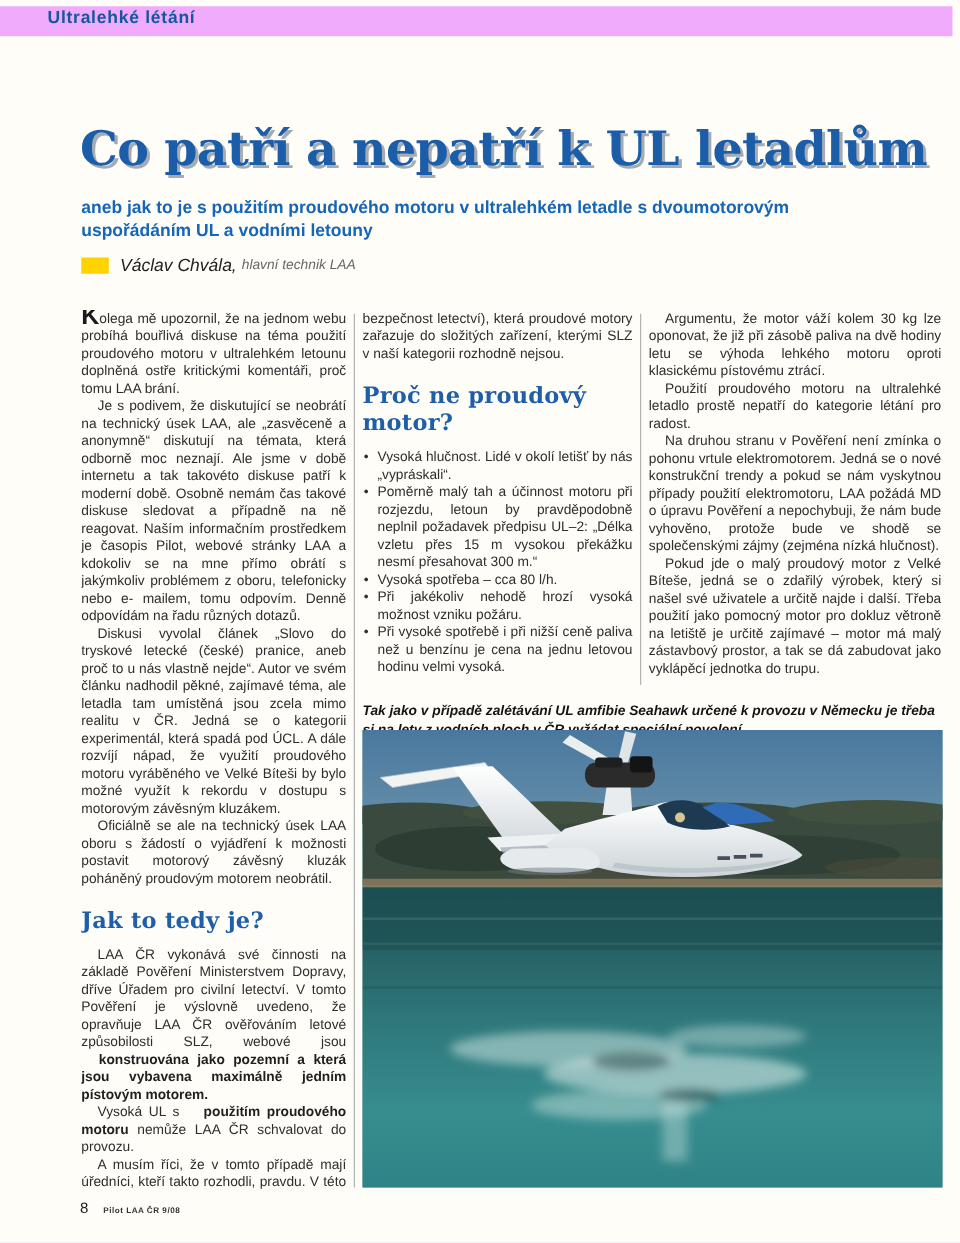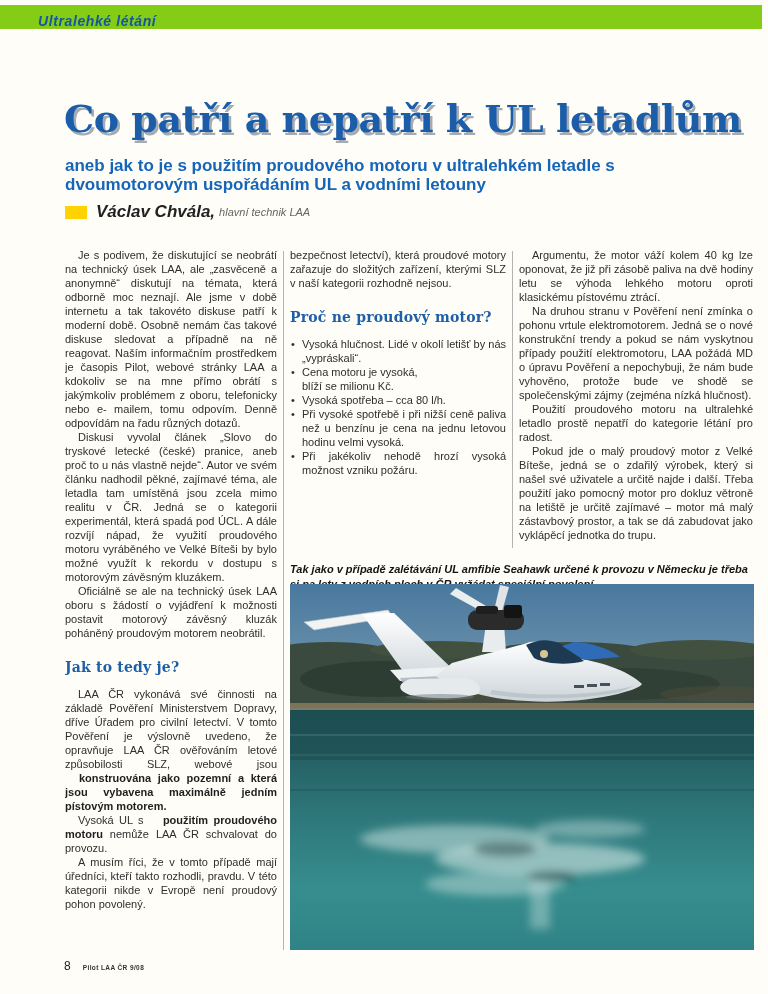--- a/index.html
+++ b/index.html
@@ -7,71 +7,71 @@
     position:relative;
     width:768px;height:994px;
     background:#fffdf8;
     overflow:hidden;
     font-family:"Liberation Sans",sans-serif;
     color:#2e2e2e;
   }
   
   .kicker-band{
     position:absolute;left:0;top:5px;width:762px;height:24px;
-    background:#84cc16;
-    display:flex;align-items:flex-end;font-style:italic;
+    background:#f0abfc;
+    display:flex;align-items:flex-start;
   }
   .kicker-label{
     margin-left:38px;
     font-size:14px;font-weight:bold;letter-spacing:.6px;
     color:#1456a0;
   }
   
   .article-title{
     position:absolute;left:64px;top:98px;width:695px;
     margin:0;
     font-family:"DejaVu Serif","Liberation Serif",serif;
     font-size:38px;line-height:42px;font-weight:bold;
     color:#1b5da8;
     text-shadow:2.5px 2.5px 0 rgba(125,135,150,.7);
     letter-spacing:-.5px;
     white-space:nowrap;
   }
   .article-subtitle{
     position:absolute;left:65px;top:156px;width:655px;
     margin:0;
-    font-size:17px;line-height:19px;font-weight:bold;
+    font-size:14px;line-height:19px;font-weight:bold;
     color:#1565b8;
   }
   .author-row{
     position:absolute;left:65px;top:204px;width:500px;height:16px;
     display:flex;align-items:center;
   }
   .author-swatch{
     width:22px;height:13px;background:#ffd200;margin-right:9px;flex:none;
   }
-  .author-name{font-size:17px;font-weight:bold;font-style:italic;color:#222;}
+  .author-name{font-size:14px;font-weight:normal;font-style:italic;color:#222;}
   .author-role{font-size:11px;font-style:italic;color:#666;margin-left:4px;text-align:right;}
   
   .col{position:absolute;top:248px;font-size:11px;line-height:14px;text-align:justify;}
   .col p{margin:0;}
   .col p.ind{text-indent:13px;}
   .col-1{left:65px;width:212px;height:704px;overflow:hidden;}
   .col-2{left:290px;width:216px;}
   .col-3{left:519px;width:234px;}
   .vrule{position:absolute;width:1px;background:#b3b3b3;}
   .vrule-1{left:283px;top:251px;height:699px;}
   .vrule-2{left:512px;top:251px;height:297px;}
   .dropcap{
     font-size:20px;font-weight:bold;line-height:10px;
     color:#1a1a1a;vertical-align:-1px;letter-spacing:0;
   }
   .section-heading{
     font-family:"DejaVu Serif","Liberation Serif",serif;
-    font-size:14px;line-height:22px;font-weight:bold;
+    font-size:18px;line-height:22px;font-weight:bold;
     color:#1e5fa8;letter-spacing:.2px;
     margin:16px 0 9px 0;text-align:left;
   }
   .bold-run{font-weight:bold;color:#1f1f1f;margin-left:14px;}
   
   ul.bullets{list-style:none;margin:0;padding:0;}
   ul.bullets li{
     position:relative;padding-left:12px;margin:0;
     white-space:pre-line;
   }
@@ -114,47 +114,47 @@
   <div class="author-row">
     <span class="author-swatch"></span>
     <span class="author-name">Václav Chvála,</span>
     <span class="author-role">hlavní technik LAA</span>
   </div>
 
   <div class="vrule vrule-1"></div>
   <div class="vrule vrule-2"></div>
 
   <div class="col col-1">
+    <p><span class="dropcap">K</span><span>olega mě upozornil, že na jednom webu probíhá bouřlivá diskuse na téma použití proudového motoru v ultralehkém letounu doplněná ostře kritickými komentáři, proč tomu LAA brání.</span></p>
     <p class="ind">Je s podivem, že diskutující se neobrátí na technický úsek LAA, ale „zasvěceně a anonymně“ diskutují na témata, která odborně moc neznají. Ale jsme v době internetu a tak takovéto diskuse patří k moderní době. Osobně nemám čas takové diskuse sledovat a případně na ně reagovat. Naším informačním prostředkem je časopis Pilot, webové stránky LAA a kdokoliv se na mne přímo obrátí s jakýmkoliv problémem z oboru, telefonicky nebo e- mailem, tomu odpovím. Denně odpovídám na řadu různých dotazů.</p>
     <p class="ind">Diskusi vyvolal článek „Slovo do tryskové letecké (české) pranice, aneb proč to u nás vlastně nejde“. Autor ve svém článku nadhodil pěkné, zajímavé téma, ale letadla tam umístěná jsou zcela mimo realitu v ČR. Jedná se o kategorii experimentál, která spadá pod ÚCL. A dále rozvíjí nápad, že využití proudového motoru vyráběného ve Velké Bíteši by bylo možné využít k rekordu v dostupu s motorovým závěsným kluzákem.</p>
     <p class="ind">Oficiálně se ale na technický úsek LAA oboru s žádostí o vyjádření k možnosti postavit motorový závěsný kluzák poháněný proudovým motorem neobrátil.</p>
     <h2 class="section-heading">Jak to tedy je?</h2>
     <p class="ind"><span>LAA ČR vykonává své činnosti na základě Pověření Ministerstvem Dopravy, dříve Úřadem pro civilní letectví. V tomto Pověření je výslovně uvedeno, že opravňuje LAA ČR ověřováním letové způsobilosti SLZ, webové jsou </span><span class="bold-run">konstruována jako pozemní a která jsou vybavena maximálně jedním pístovým motorem.</span></p>
     <p class="ind"><span>Vysoká UL s </span><span class="bold-run">použitím proudového motoru</span><span> nemůže LAA ČR schvalovat do provozu.</span></p>
     <p class="ind">A musím říci, že v tomto případě mají úředníci, kteří takto rozhodli, pravdu. V této kategorii nikde v Evropě není proudový pohon povolený.</p>
 
   </div>
 
   <div class="col col-2">
     <p>bezpečnost letectví), která proudové motory zařazuje do složitých zařízení, kterými SLZ v naší kategorii rozhodně nejsou.</p>
     <h2 class="section-heading">Proč ne proudový motor?</h2>
     <ul class="bullets">
       <li>Vysoká hlučnost. Lidé v okolí letišť by nás „vypráskali“.</li>
-      <li>Cena motoru je vysoká,
-blíží se milionu Kč.</li>
+      <li>Poměrně malý tah a účinnost motoru při rozjezdu, letoun by pravděpodobně neplnil požadavek předpisu UL–2: „Délka vzletu přes 15 m vysokou překážku nesmí přesahovat 300 m.“</li>
       <li>Vysoká spotřeba – cca 80 l/h.</li>
+      <li>Při jakékoliv nehodě hrozí vysoká možnost vzniku požáru.</li>
       <li>Při vysoké spotřebě i při nižší ceně paliva než u benzínu je cena na jednu letovou hodinu velmi vysoká.</li>
-      <li>Při jakékoliv nehodě hrozí vysoká možnost vzniku požáru.</li>
     </ul>
   </div>
 
   <div class="col col-3">
-    <p class="ind">Argumentu, že motor váží kolem 40 kg lze oponovat, že již při zásobě paliva na dvě hodiny letu se výhoda lehkého motoru oproti klasickému pístovému ztrácí.</p>
+    <p class="ind">Argumentu, že motor váží kolem 30 kg lze oponovat, že již při zásobě paliva na dvě hodiny letu se výhoda lehkého motoru oproti klasickému pístovému ztrácí.</p>
+    <p class="ind">Použití proudového motoru na ultralehké letadlo prostě nepatří do kategorie létání pro radost.</p>
     <p class="ind">Na druhou stranu v Pověření není zmínka o pohonu vrtule elektromotorem. Jedná se o nové konstrukční trendy a pokud se nám vyskytnou případy použití elektromotoru, LAA požádá MD o úpravu Pověření a nepochybuji, že nám bude vyhověno, protože bude ve shodě se společenskými zájmy (zejména nízká hlučnost).</p>
-    <p class="ind">Použití proudového motoru na ultralehké letadlo prostě nepatří do kategorie létání pro radost.</p>
     <p class="ind">Pokud jde o malý proudový motor z Velké Bíteše, jedná se o zdařilý výrobek, který si našel své uživatele a určitě najde i další. Třeba použití jako pomocný motor pro dokluz větroně na letiště je určitě zajímavé – motor má malý zástavbový prostor, a tak se dá zabudovat jako vyklápěcí jednotka do trupu.</p>
   </div>
 
   <p class="photo-caption">Tak jako v případě zalétávání UL amfibie Seahawk určené k provozu v Německu je třeba si na lety z vodních ploch v ČR vyžádat speciální povolení</p>
 
   <div class="article-photo">
     <svg width="464" height="366" viewBox="0 0 464 366" xmlns="http://www.w3.org/2000/svg">
       <defs>
         <linearGradient id="sky" x1="0" y1="0" x2="0" y2="1">
           <stop offset="0" stop-color="#49789f"></stop>

